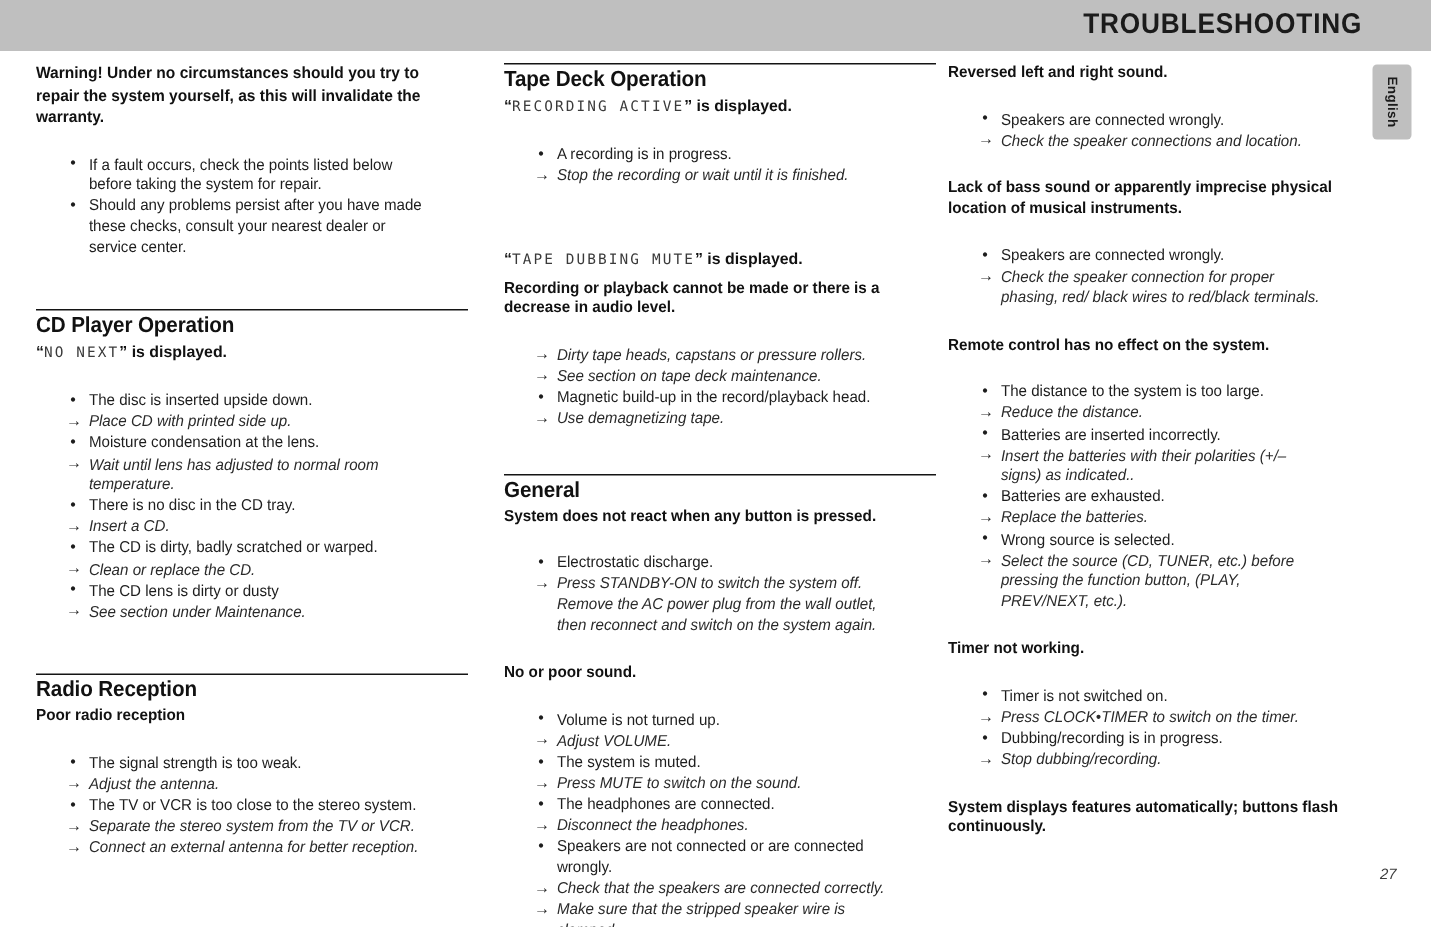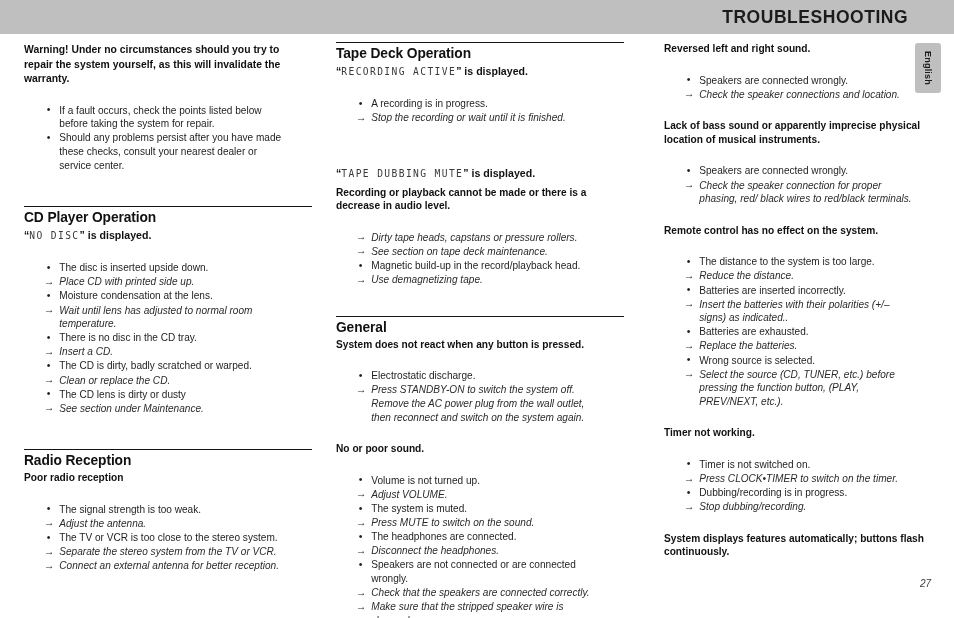--- a/index.html
+++ b/index.html
@@ -60,21 +60,21 @@
   }
 
   
   .col {
     position: absolute;
     top: 42px;
     width: 288px;
   }
   .col-1 { left: 24px; }
   .col-2 { left: 336px; }
-  .col-3 { left: 664px; }
+  .col-3 { left: 632px; }
   .col-3 { width: 280px; }
 
   
   .rule {
     border-top: 1.6px solid #141414;
     margin: 0 0 2px 0;
     height: 0;
   }
   .sec-title {
     font-size: 14.5px;
@@ -196,21 +196,21 @@
   <div class="warn">Warning!  Under no circumstances should you try to repair the system yourself, as this will invalidate the warranty.</div>
   <ul class="items">
     <li class="cause">If a fault occurs, check the points listed below before taking the system for repair.</li>
     <li class="cause">Should any problems persist after you have made these checks, consult your nearest dealer or service center.</li>
   </ul>
 
   <div class="gap-lg"></div>
 
   <div class="rule"></div>
   <div class="sec-title">CD Player Operation</div>
-  <div class="lcd-line first"><span>“</span><span class="lcd">NO DISC</span><span>” is displayed.</span></div>
+  <div class="lcd-line first"><span>“</span><span class="lcd">NO NEXT</span><span>” is displayed.</span></div>
   <ul class="items">
     <li class="cause">The disc is inserted upside down.</li>
     <li class="fix">Place CD with printed side up.</li>
     <li class="cause">Moisture condensation at the lens.</li>
     <li class="fix">Wait until lens has adjusted to normal room temperature.</li>
     <li class="cause">There is no disc in the CD tray.</li>
     <li class="fix">Insert a CD.</li>
     <li class="cause">The CD is dirty, badly scratched or warped.</li>
     <li class="fix">Clean or replace the CD.</li>
     <li class="cause">The CD lens is dirty or dusty</li>

